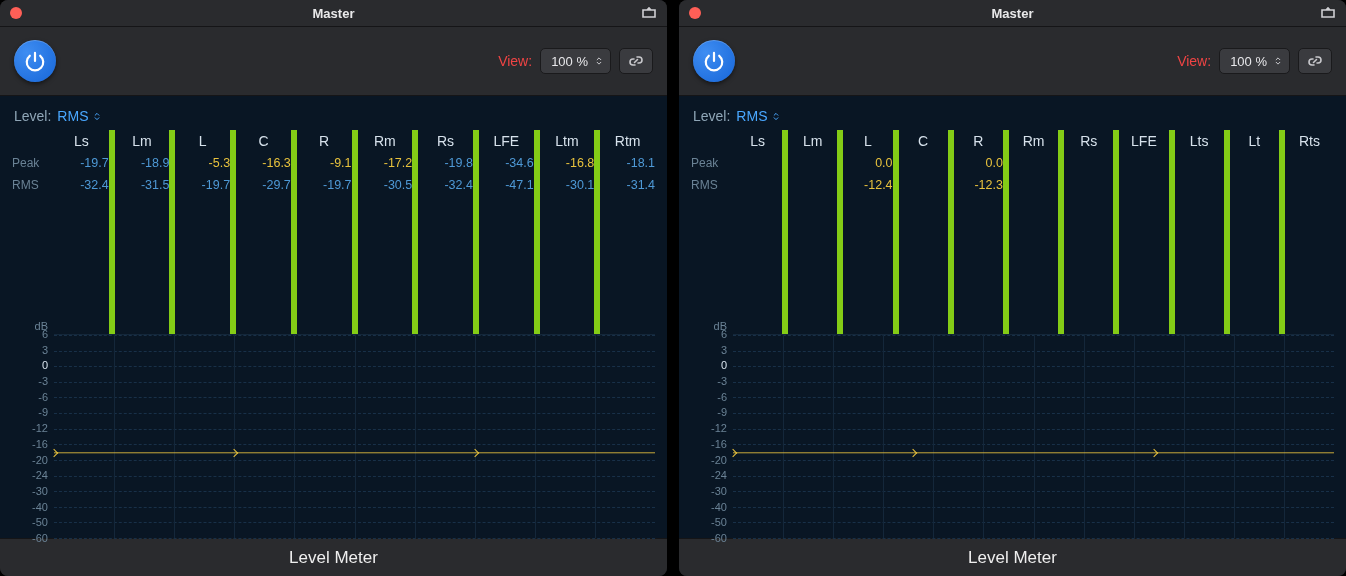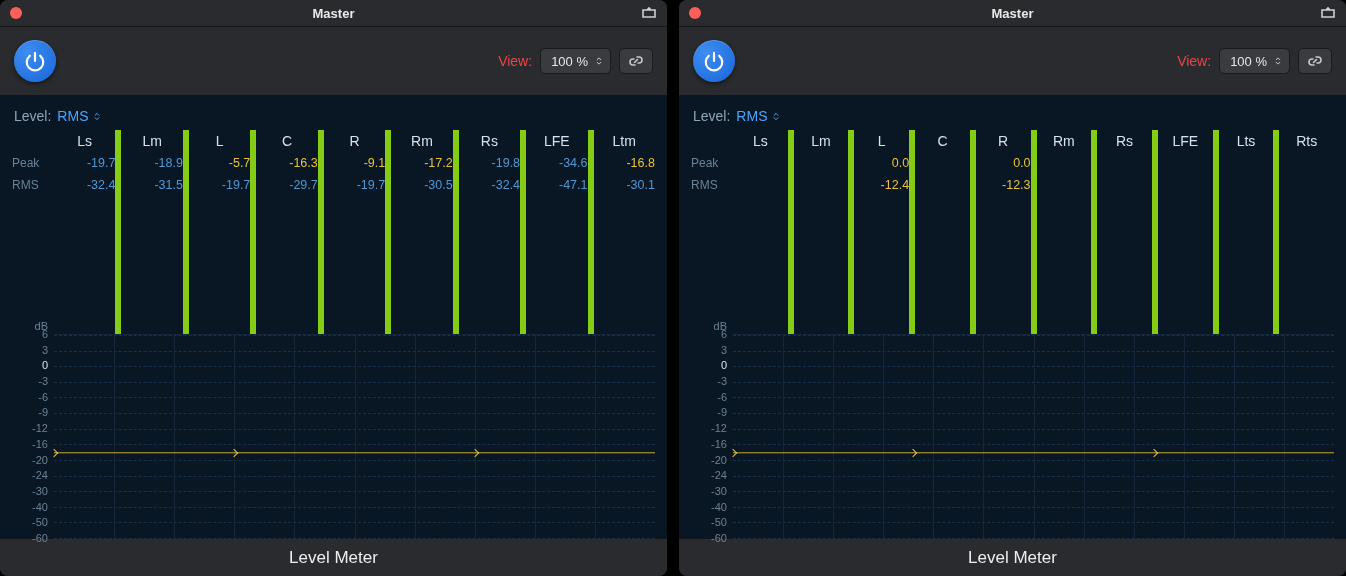--- a/index.html
+++ b/index.html
@@ -273,21 +273,21 @@
             <div class="val blue">-19.7</div>
             <div class="val blue">-32.4</div>
           </div>
           <div class="col">
             <div class="ch-name">Lm</div>
             <div class="val blue">-18.9</div>
             <div class="val blue">-31.5</div>
           </div>
           <div class="col">
             <div class="ch-name">L</div>
-            <div class="val yellow">-5.7</div>
+            <div class="val yellow">-5.3</div>
             <div class="val blue">-19.7</div>
           </div>
           <div class="col">
             <div class="ch-name">C</div>
             <div class="val yellow">-16.3</div>
             <div class="val blue">-29.7</div>
           </div>
           <div class="col">
             <div class="ch-name">R</div>
             <div class="val yellow">-9.1</div>
@@ -305,20 +305,25 @@
           </div>
           <div class="col">
             <div class="ch-name">LFE</div>
             <div class="val blue">-34.6</div>
             <div class="val blue">-47.1</div>
           </div>
           <div class="col">
             <div class="ch-name">Ltm</div>
             <div class="val yellow">-16.8</div>
             <div class="val blue">-30.1</div>
+          </div>
+          <div class="col">
+            <div class="ch-name">Rtm</div>
+            <div class="val blue">-18.1</div>
+            <div class="val blue">-31.4</div>
           </div>
         </div>
       </div>
       <div class="graph-wrap">
         <div class="axis">
           <div class="tick" style="top: -8px;">dB</div>
           <div class="tick" style="top: 0%;">6</div>
           <div class="tick" style="top: 7.69231%;">3</div>
           <div class="tick zero" style="top: 15.3846%;">0</div>
           <div class="tick" style="top: 23.0769%;">-3</div>
@@ -483,20 +488,25 @@
             <div class="val blue"></div>
             <div class="val blue"></div>
           </div>
           <div class="col">
             <div class="ch-name">LFE</div>
             <div class="val blue"></div>
             <div class="val blue"></div>
           </div>
           <div class="col">
             <div class="ch-name">Lts</div>
+            <div class="val blue"></div>
+            <div class="val blue"></div>
+          </div>
+          <div class="col">
+            <div class="ch-name">Lt</div>
             <div class="val blue"></div>
             <div class="val blue"></div>
           </div>
           <div class="col">
             <div class="ch-name">Rts</div>
             <div class="val blue"></div>
             <div class="val blue"></div>
           </div>
         </div>
       </div>

